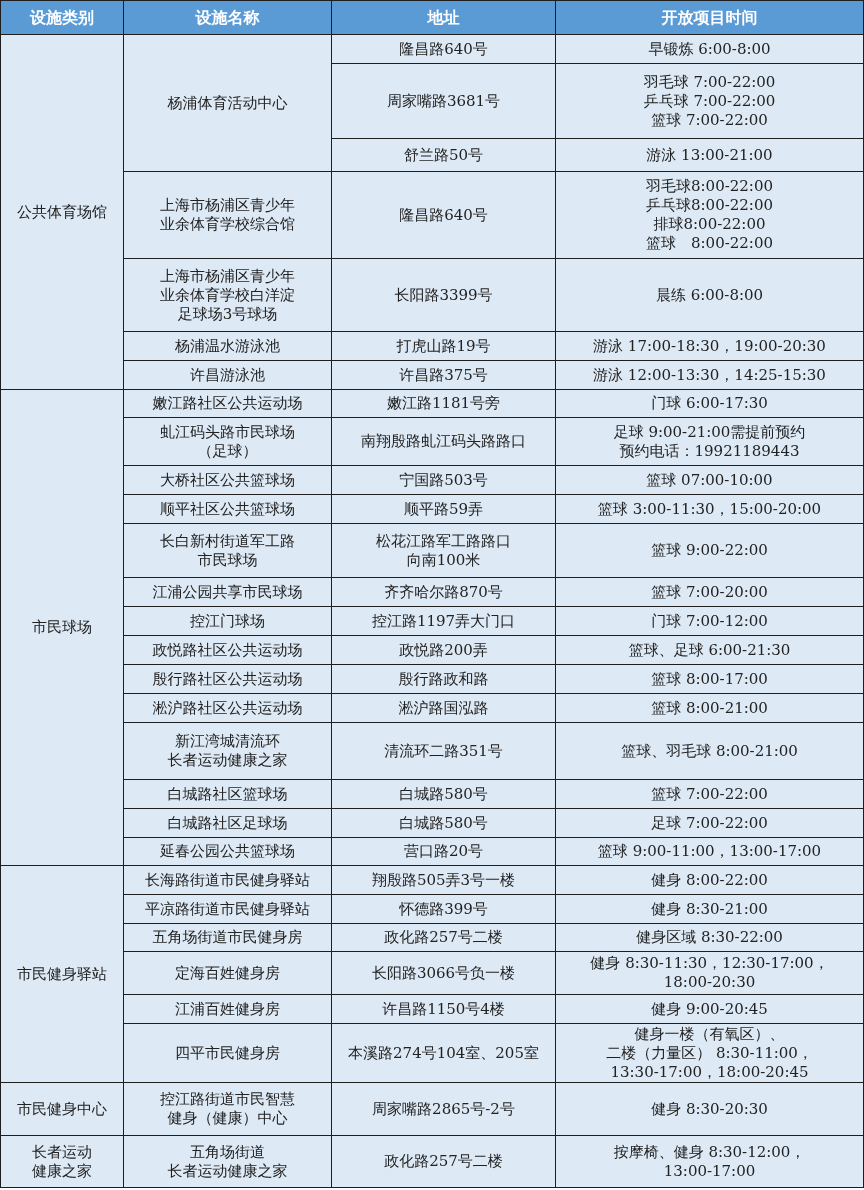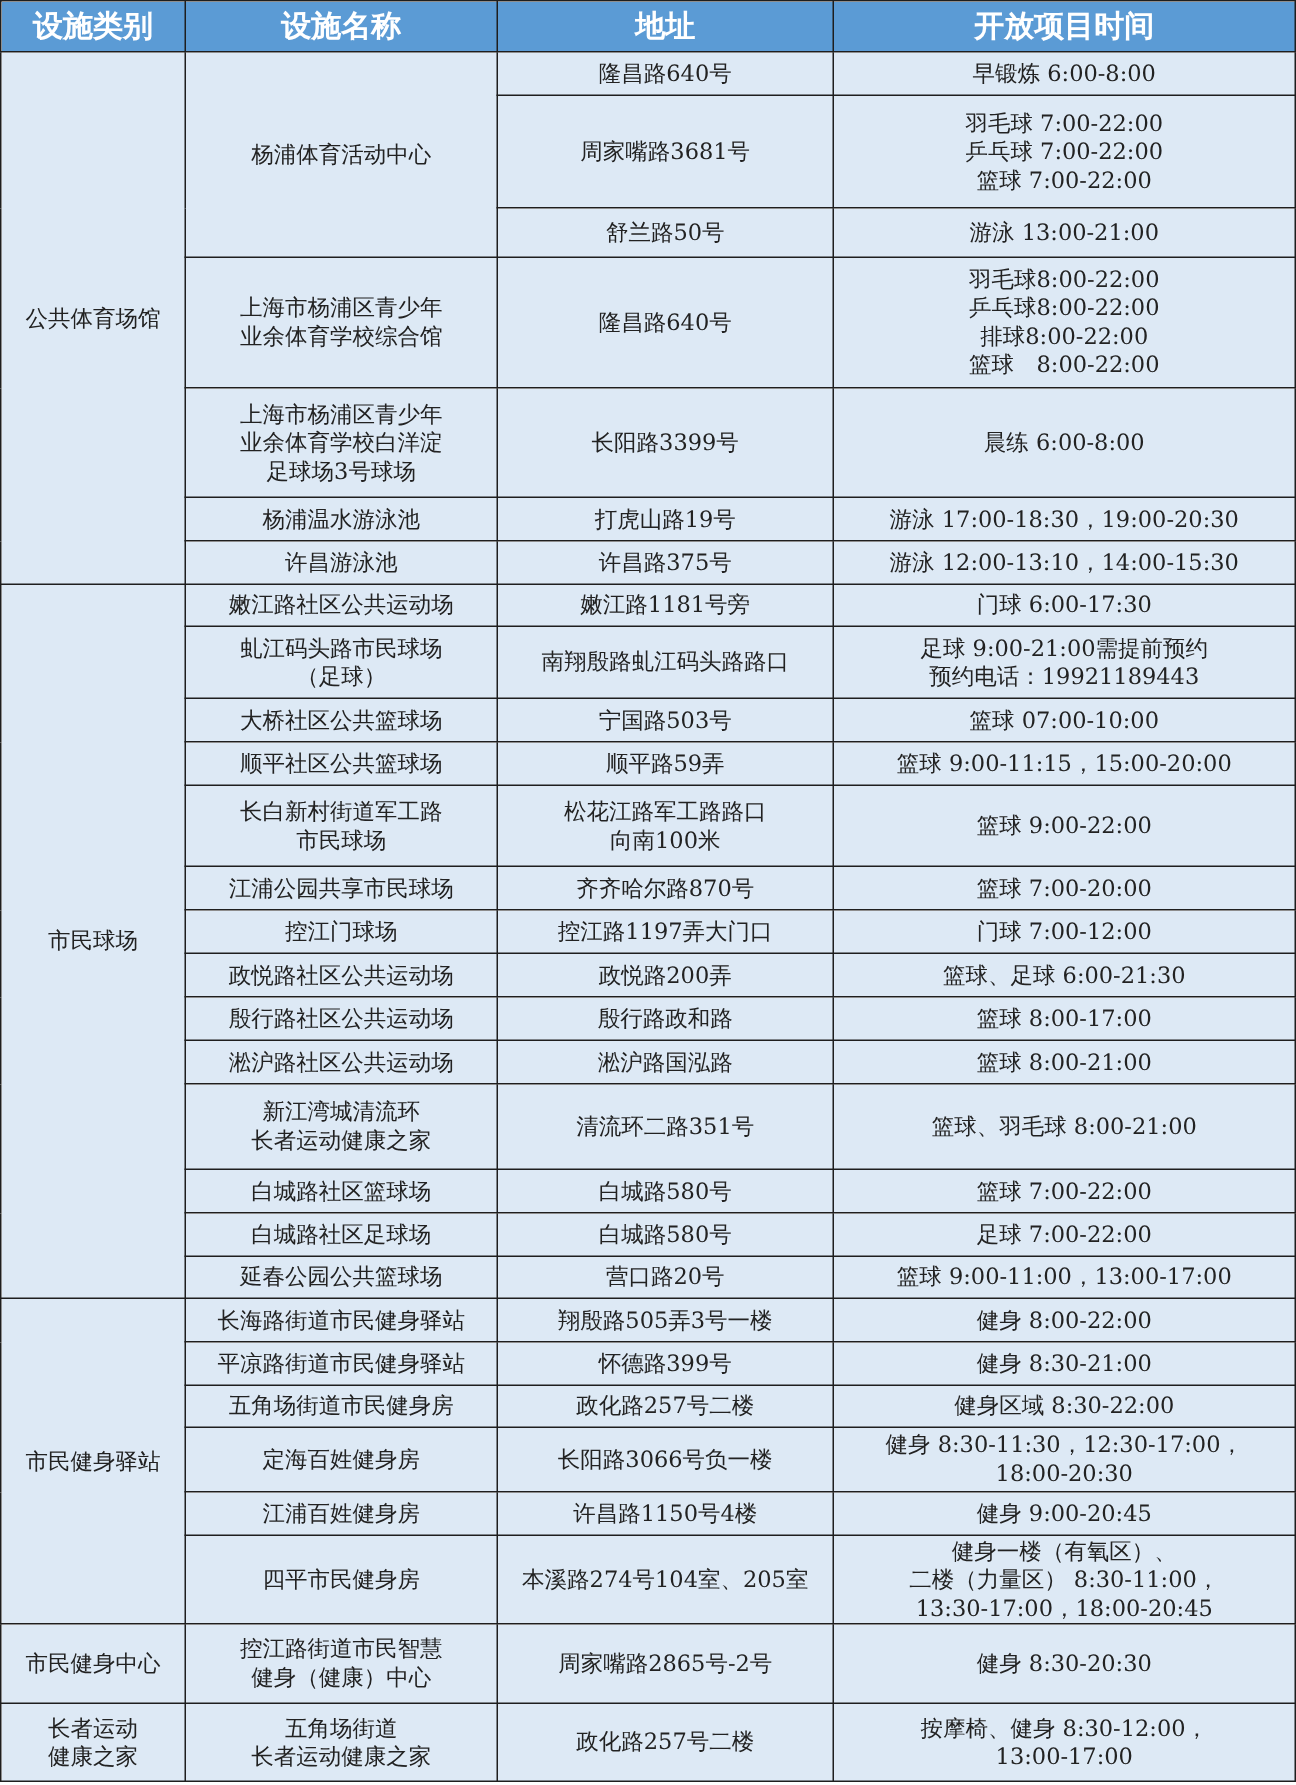--- a/index.html
+++ b/index.html
@@ -23,21 +23,21 @@
     line-height: 19px;
     vertical-align: middle;
     overflow: hidden;
     white-space: nowrap;
   }
   table.facilities th {
     background: #5b9bd5;
     color: #ffffff;
     font-family: "DejaVu Sans", "Liberation Sans", sans-serif;
     font-weight: bold;
-    font-size: 20px;
+    font-size: 16px;
     height: 33px;
     text-align: center;
   }
   table.facilities td { background: #dde9f5; }
   td.center { text-align: center; }
   td.left { text-align: center; padding-left: 4px; }
   .line { display: block; }
 </style>
 </head>
 <body>
@@ -128,21 +128,21 @@
         </td>
       </tr>
       <tr style="height: 29px;">
         <td class="center" rowspan="1">
           <span class="line">许昌游泳池</span>
         </td>
         <td class="center">
           <span class="line">许昌路375号</span>
         </td>
         <td class="left">
-          <span class="line">游泳 12:00-13:10，14:00-15:30</span>
+          <span class="line">游泳 12:00-13:30，14:25-15:30</span>
         </td>
       </tr>
       <tr style="height: 28px;">
         <td class="center" rowspan="14">市民球场</td>
         <td class="center" rowspan="1">
           <span class="line">嫩江路社区公共运动场</span>
         </td>
         <td class="center">
           <span class="line">嫩江路1181号旁</span>
         </td>
@@ -175,21 +175,21 @@
         </td>
       </tr>
       <tr style="height: 29px;">
         <td class="center" rowspan="1">
           <span class="line">顺平社区公共篮球场</span>
         </td>
         <td class="center">
           <span class="line">顺平路59弄</span>
         </td>
         <td class="left">
-          <span class="line">篮球 9:00-11:15，15:00-20:00</span>
+          <span class="line">篮球 3:00-11:30，15:00-20:00</span>
         </td>
       </tr>
       <tr style="height: 54px;">
         <td class="center" rowspan="1">
           <span class="line">长白新村街道军工路</span>
           <span class="line">市民球场</span>
         </td>
         <td class="center">
           <span class="line">松花江路军工路路口</span>
           <span class="line">向南100米</span>

